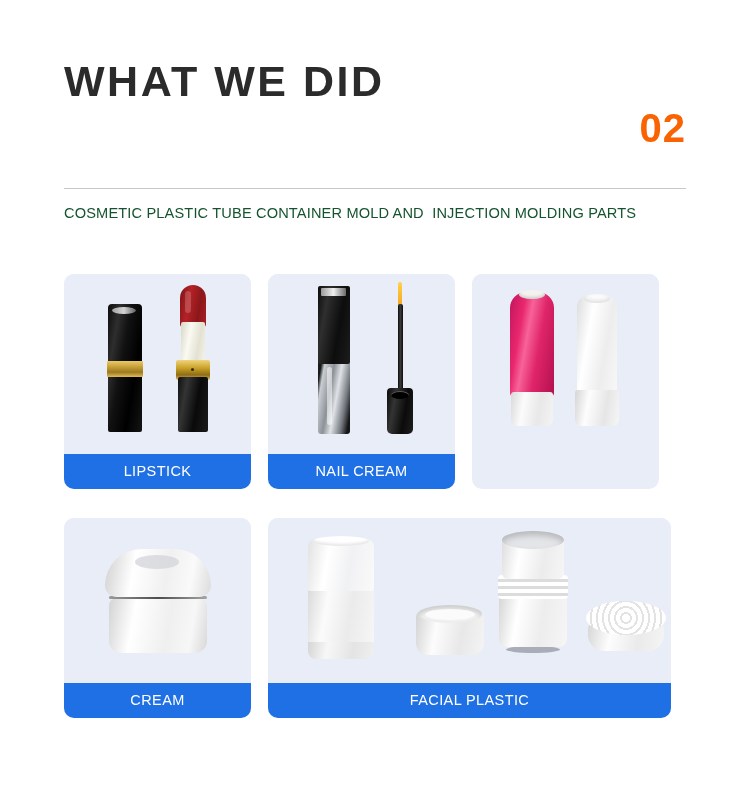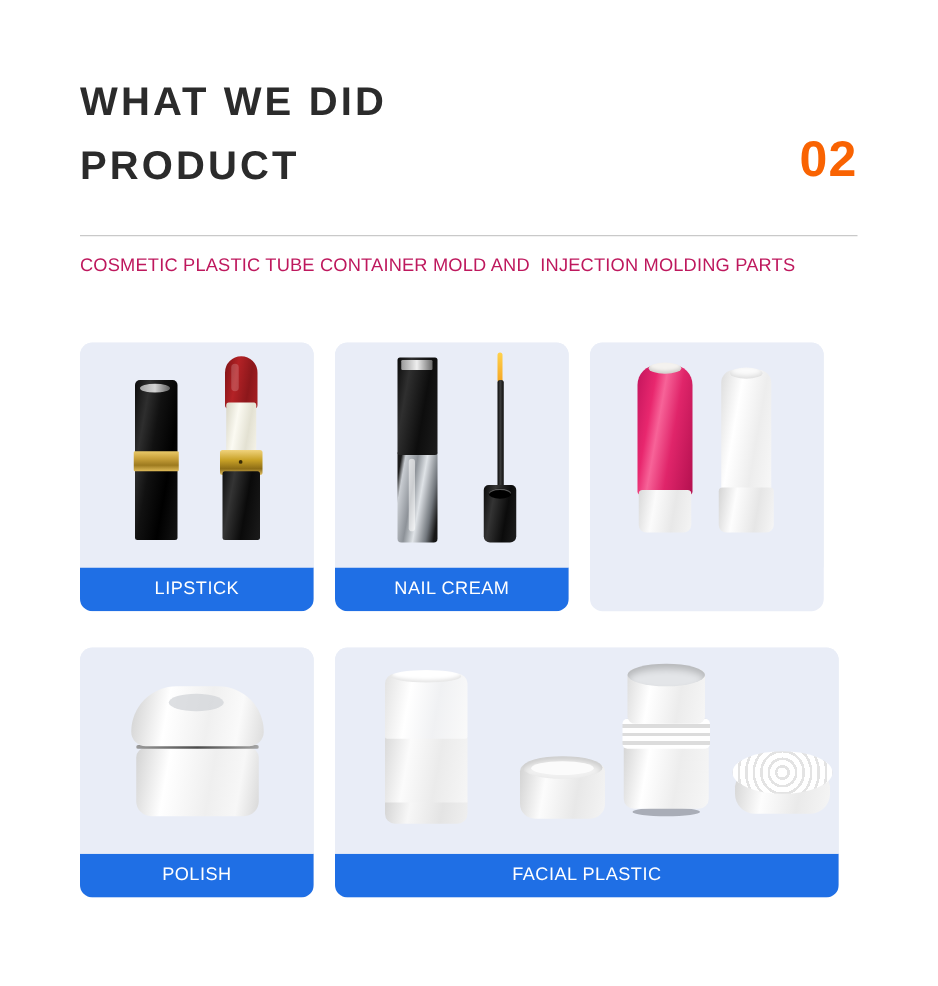--- a/index.html
+++ b/index.html
@@ -7,36 +7,36 @@
     width:750px;height:789px;background:#ffffff;
     font-family:"Liberation Sans",sans-serif;
     -webkit-font-smoothing:antialiased;overflow:hidden;position:relative;
   }
   .page{position:relative;width:750px;height:789px;}
 
   
   .header{position:absolute;left:64px;top:58px;width:622px;}
   .title-row{position:relative;}
   .title{
-    font-size:32px;line-height:47px;font-weight:800;color:#2b2b2b;
+    font-size:43px;line-height:47px;font-weight:800;color:#2b2b2b;
     letter-spacing:2.5px;margin:0;text-transform:uppercase;
     font-family:"Liberation Sans",sans-serif;
   }
   .title-line2{margin-top:4px;}
   .section-number{
     position:absolute;right:0;top:50px;
     font-size:40px;font-weight:800;color:#f96302;letter-spacing:1px;
     line-height:40px;
   }
   .divider{
     position:absolute;left:64px;top:188px;width:622px;height:1px;background:#c9c9c9;
   }
   .subtitle{
     position:absolute;left:64px;top:205px;width:660px;
-    font-size:14.6px;letter-spacing:0.15px;color:#be185d;
+    font-size:14.6px;letter-spacing:0.15px;color:#14532d;
     white-space:pre;
   }
 
   
   .grid{position:absolute;left:64px;top:274px;width:622px;}
   .row{display:flex;gap:17px;}
   .row2{margin-top:29px;}
 
   .card{
     border-radius:10px;overflow:hidden;display:flex;flex-direction:column;
@@ -247,21 +247,20 @@
   }
 </style>
 </head>
 <body>
 
 <div class="page">
 
   <div class="header">
     <div class="title-row">
       <h1 class="title">WHAT WE DID</h1>
-      <h1 class="title title-line2">PRODUCT</h1>
       <div class="section-number">02</div>
     </div>
   </div>
 
   <div class="divider"></div>
 
   <div class="subtitle">COSMETIC PLASTIC TUBE CONTAINER MOLD AND  INJECTION MOLDING PARTS</div>
 
   <div class="grid">
 
@@ -328,21 +327,21 @@
       <div class="card card-w-sm">
         <div class="card-media card-media-lg">
           <div class="scene">
             <div class="cr-jar">
               <div class="body"></div>
                 <div class="seam"></div>
                 <div class="lid"></div>
             </div>
           </div>
         </div>
-        <div class="card-label">POLISH</div>
+        <div class="card-label">CREAM</div>
       </div>
 
       <div class="card card-w-lg">
         <div class="card-media card-media-lg">
           <div class="scene">
             <div class="fc-stick">
               <div class="bot"></div>
                 <div class="mid"></div>
                 <div class="top"></div>
                 <div class="rim"></div>

